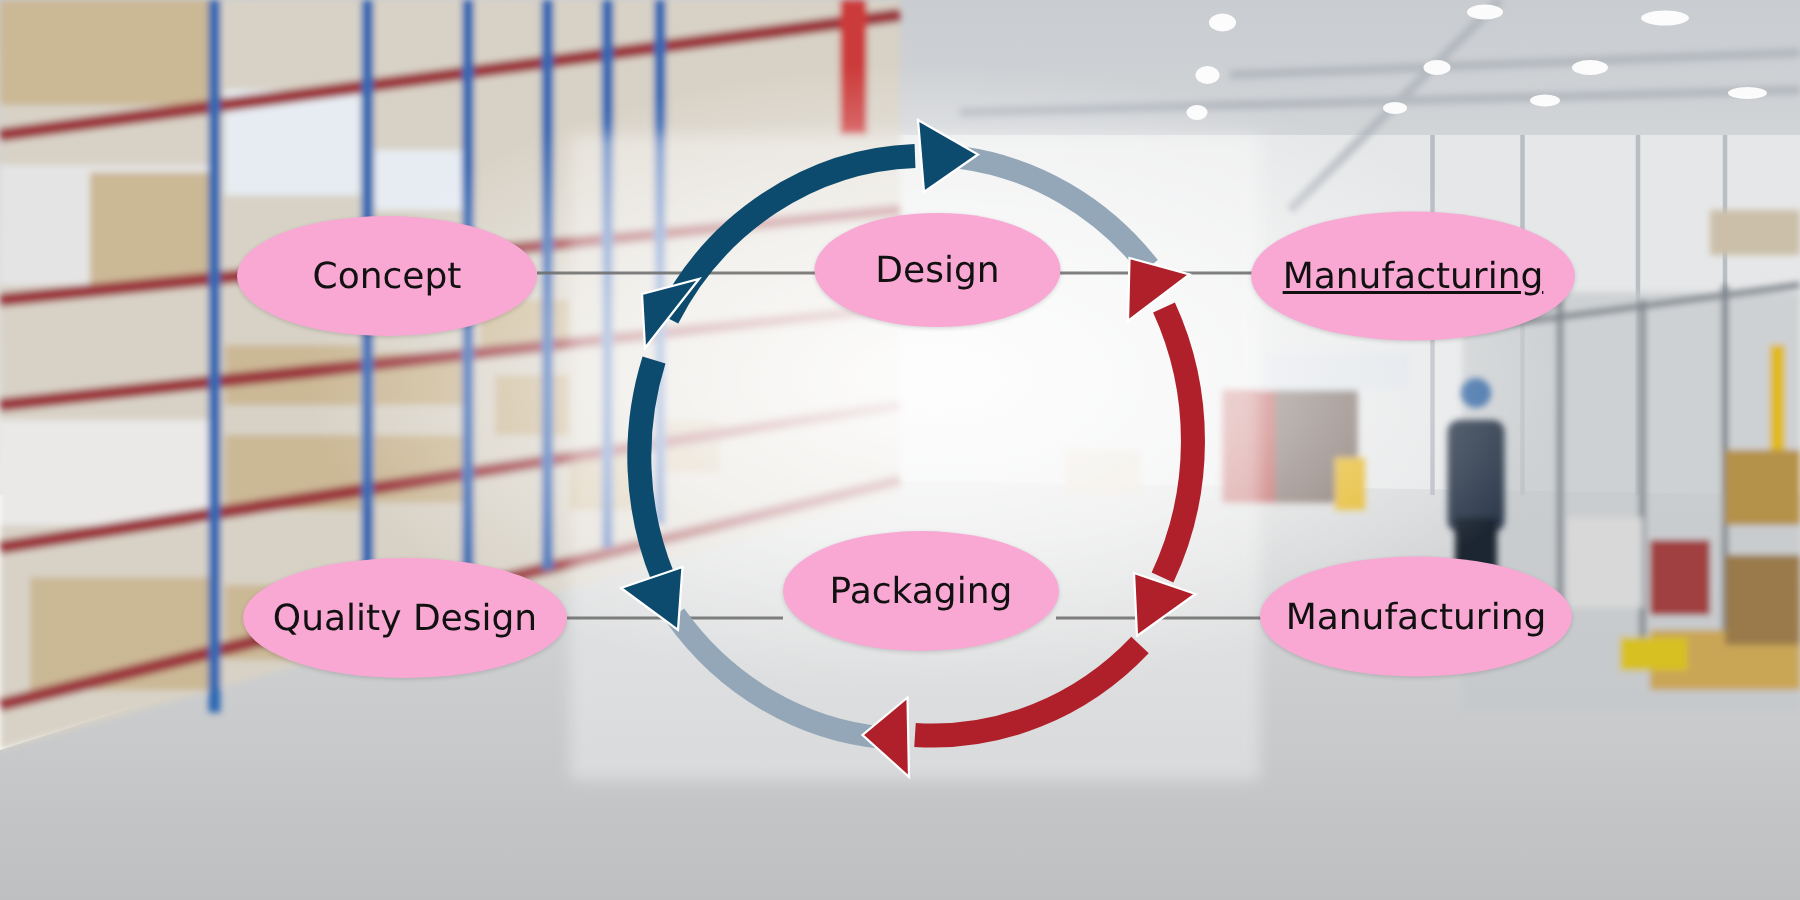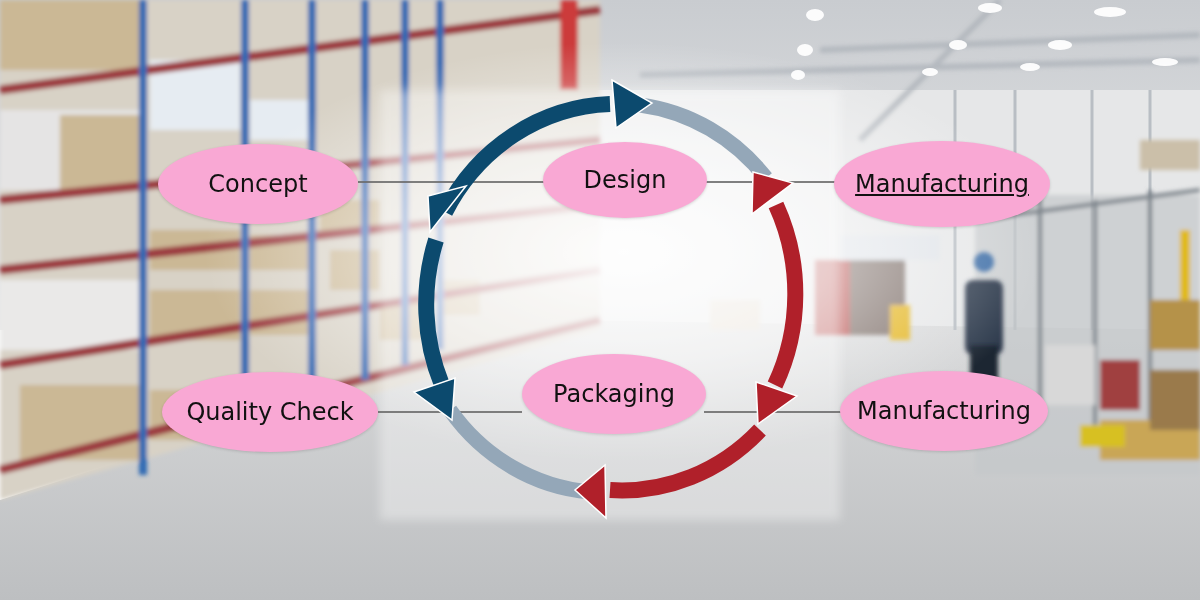--- a/index.html
+++ b/index.html
@@ -181,20 +181,20 @@
 <div class="node" style="left:158px; top:144px; width:200px; height:80px;">
   <span>Concept</span>
 </div>
 <div class="node" style="left:543px; top:142px; width:164px; height:76px;">
   <span>Design</span>
 </div>
 <div class="node" style="left:834px; top:141px; width:216px; height:86px;text-decoration:underline;">
   <span>Manufacturing</span>
 </div>
 <div class="node" style="left:162px; top:372px; width:216px; height:80px;">
-  <span>Quality Check</span>
+  <span>Quality Design</span>
 </div>
 <div class="node" style="left:522px; top:354px; width:184px; height:80px;">
   <span>Packaging</span>
 </div>
 <div class="node" style="left:840px; top:371px; width:208px; height:80px;">
   <span>Manufacturing</span>
 </div>
 
 </body></html>

